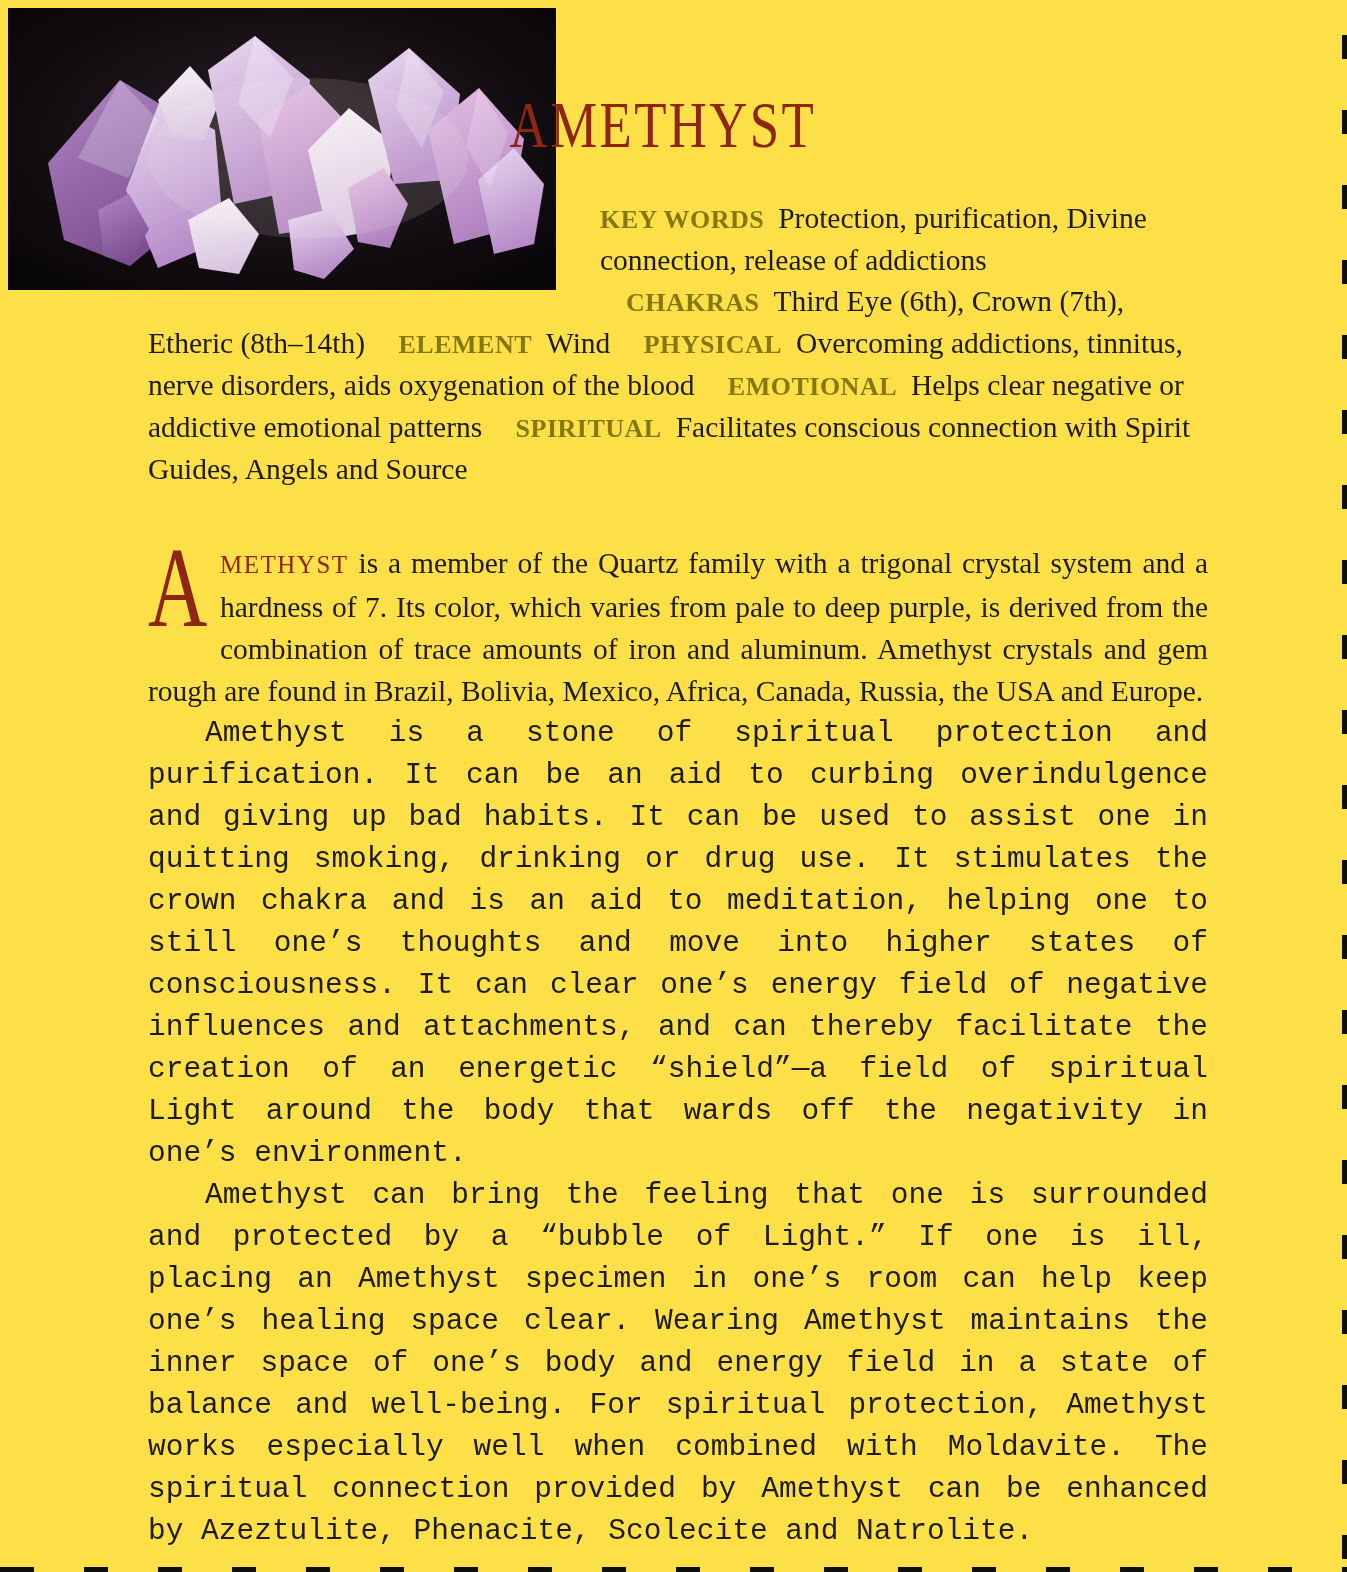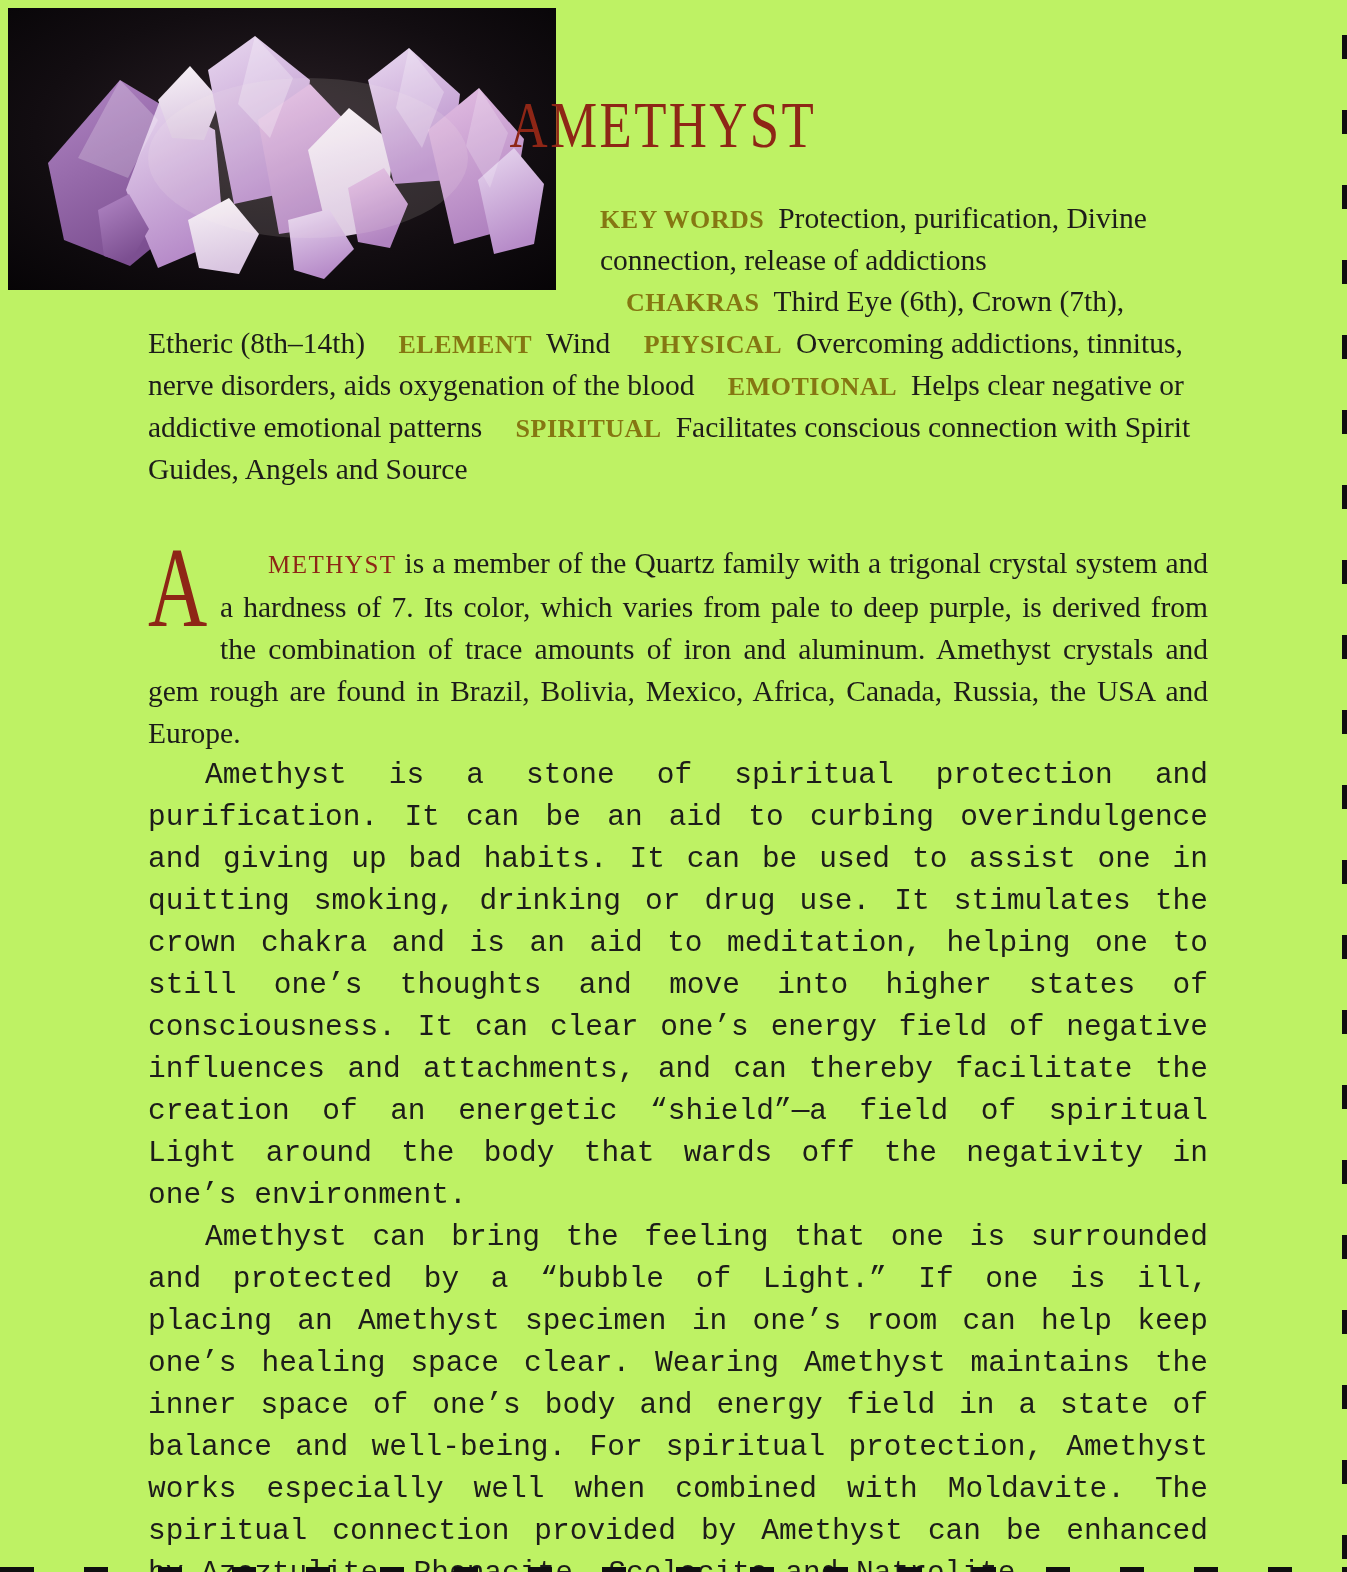--- a/index.html
+++ b/index.html
@@ -1,19 +1,19 @@
 <!DOCTYPE html>
 <html><head>
 <meta charset="utf-8">
 <style>
   html,body { margin:0; padding:0; background:#ffffff; }
   .page {
     position:relative;
     width:1347px; height:1572px;
-    background:#bef264;
+    background:#fde047;
     overflow:hidden;
     font-family:"Liberation Serif","DejaVu Serif",serif;
     color:#1d1c1a;
   }
   .content { padding:8px 139px 0 148px; }
 
   
   .photo {
     float:left;
     width:548px; height:282px;
@@ -71,21 +71,20 @@
     height:84px;
     margin:4px 12px 0 0;
     color:#8e2616;
     transform:scaleX(.72);
     transform-origin:left top;
   }
   .lead-sc {
     color:#8e2616;
     font-size:25px;
     letter-spacing:1.5px;
-    margin-left:48px;
   }
 
   
   .pageno {
     clear:both;
     margin-top:42px;
     text-align:left;
     font-size:27px;
     font-weight:bold;
     letter-spacing:4px;

